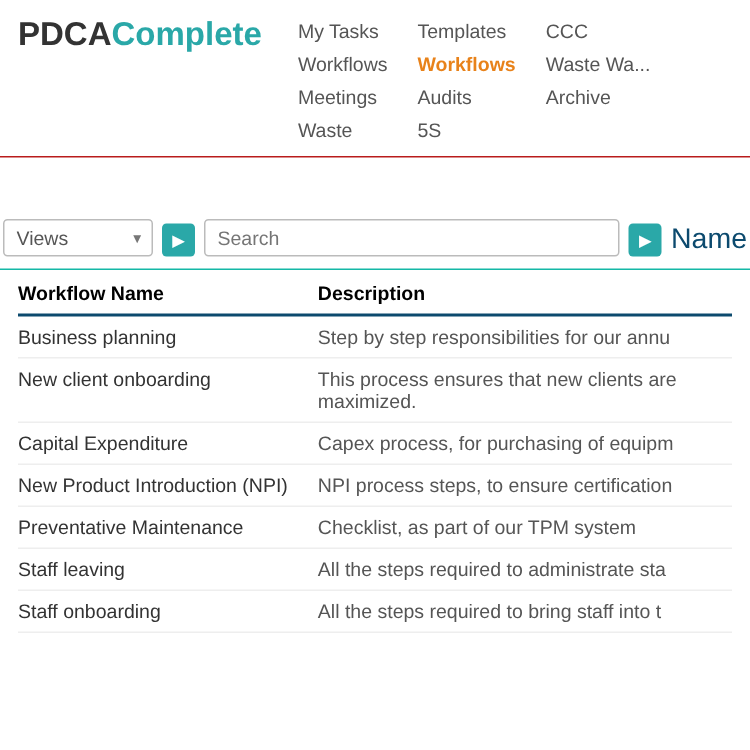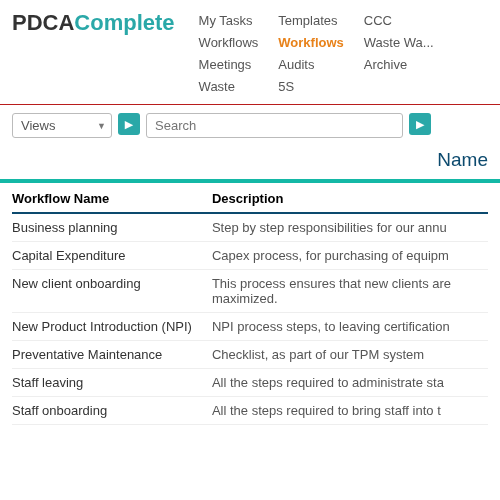--- a/index.html
+++ b/index.html
@@ -9,21 +9,21 @@
     .header { display: flex; align-items: flex-start; padding: 10px 12px 6px 12px; border-bottom: 1px solid #b91c1c; }
     .logo { font-size: 22px; font-weight: bold; color: #333; margin-right: 24px; white-space: nowrap; flex-shrink: 0; }
     .logo span.pdca { color: #333; }
     .logo span.complete { color: #2aa8a8; }
     .nav { display: flex; flex-wrap: wrap; gap: 0; }
     .nav-col { display: flex; flex-direction: column; margin-right: 20px; }
     .nav-link { color: #555; text-decoration: none; font-size: 13px; line-height: 1.7; white-space: nowrap; }
     .nav-link.active { color: #e8821a; font-weight: bold; }
 
     
-    .toolbar { display: flex; align-items: flex-start; padding: 8px 12px; border-bottom: 4px solid #14b8a6; gap: 6px; }
+    .toolbar { display: flex; align-items: flex-end; padding: 8px 2px; border-bottom: 1px solid #14b8a6; gap: 6px; }
     .views-select { border: 1px solid #bbb; border-radius: 3px; padding: 4px 8px; font-size: 13px; color: #555; background: #fff; cursor: pointer; min-width: 100px; appearance: none; -webkit-appearance: none; }
     .views-wrapper { position: relative; display: inline-block; }
     .views-wrapper::after { content: '▼'; font-size: 9px; color: #777; position: absolute; right: 6px; top: 50%; transform: translateY(-50%); pointer-events: none; }
     .play-btn { background: #2aa8a8; border: none; color: white; border-radius: 3px; width: 22px; height: 22px; cursor: pointer; display: flex; align-items: center; justify-content: center; font-size: 11px; flex-shrink: 0; }
     .search-input { border: 1px solid #bbb; border-radius: 3px; padding: 4px 8px; font-size: 13px; color: #aaa; flex: 1; min-width: 80px; }
     .name-label { font-size: 19px; color: #0c4a6e; white-space: nowrap; margin-top: 36px; }
 
     
     .table-container { padding: 0 12px; overflow: hidden; }
     table { width: 100%; border-collapse: collapse; }
@@ -81,30 +81,30 @@
         <th class="col-name">Workflow Name</th>
         <th class="col-desc">Description</th>
       </tr>
     </thead>
     <tbody id="table-body">
         <tr>
       <td class="col-name workflow-name">Business planning</td>
       <td class="col-desc description">Step by step responsibilities for our annu</td>
     </tr>
         <tr>
+      <td class="col-name workflow-name">New client onboarding</td>
+      <td class="col-desc description">This process ensures that new clients are maximized.</td>
+    </tr>
+        <tr>
       <td class="col-name workflow-name">Capital Expenditure</td>
       <td class="col-desc description">Capex process, for purchasing of equipm</td>
     </tr>
         <tr>
-      <td class="col-name workflow-name">New client onboarding</td>
-      <td class="col-desc description">This process ensures that new clients are maximized.</td>
-    </tr>
-        <tr>
       <td class="col-name workflow-name">New Product Introduction (NPI)</td>
-      <td class="col-desc description">NPI process steps, to leaving certification</td>
+      <td class="col-desc description">NPI process steps, to ensure certification</td>
     </tr>
         <tr>
       <td class="col-name workflow-name">Preventative Maintenance</td>
       <td class="col-desc description">Checklist, as part of our TPM system</td>
     </tr>
         <tr>
       <td class="col-name workflow-name">Staff leaving</td>
       <td class="col-desc description">All the steps required to administrate sta</td>
     </tr>
         <tr>

